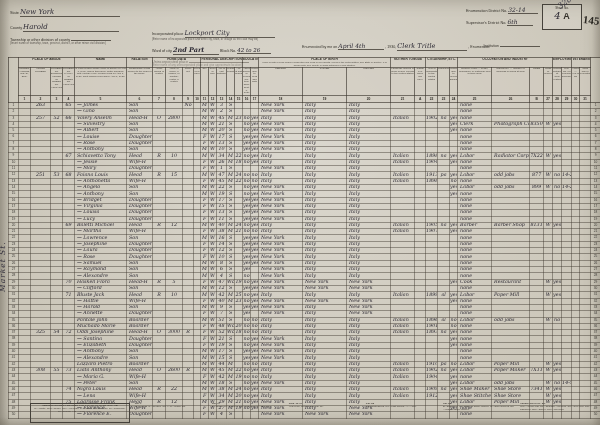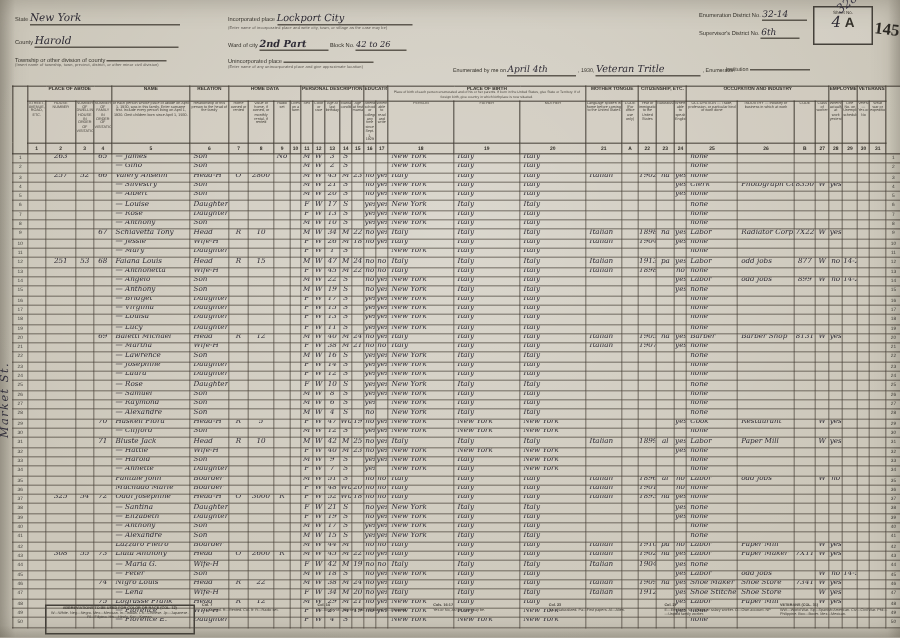--- a/index.html
+++ b/index.html
@@ -95,42 +95,42 @@
       <div class="row">
         <span>Township or other division of county</span>
         <span class="uline" style="width:40px;"></span>
         <div class="tiny">(Insert name of township, town, precinct, district, or other minor civil division)</div>
       </div>
     </div>
 
     <div class="hm p">
       <div class="row">
         <span>Incorporated place</span>
-        <span class="uline hand" style="width:90px;font-size:6.5px;">Lockport City</span>
+        <span class="uline hand" style="width:90px;font-size:6.5px;margin-top:21px;">Lockport City</span>
         <div class="tiny">(Enter name of incorporated place and write city, town, or village as the case may be)</div>
       </div>
       <div class="row">
         <span>Ward of city</span>
         <span class="uline hand" style="width:46px;font-size:6.5px;font-weight:bold;">2nd Part</span>
         <span>Block No.</span>
         <span class="uline hand" style="width:34px;font-size:5.5px;">42 to 26</span>
       </div>
       <div class="row">
         <span>Unincorporated place</span>
         <span class="uline" style="width:60px;"></span>
         <div class="tiny">(Enter name of any unincorporated place and give approximate location)</div>
       </div>
     </div>
 
 
     <div class="enumline p">
       <span>Enumerated by me on</span>
       <span class="uline hand" style="width:46px;font-size:6px;">April 4th</span>
       <span>, 1930,</span>
-      <span class="uline hand" style="width:70px;font-size:6.5px;">Veteran Tritle</span>
+      <span class="uline hand" style="width:70px;font-size:6.5px;">Clerk Tritle</span>
       <span>, Enumerator.</span>
     </div>
 
     <div class="hr p">
       <div class="row">
         <span>Enumeration District No.</span>
         <span class="uline hand" style="width:30px;font-size:6px;">32-14</span>
       </div>
       <div class="row">
         <span>Supervisor's District No.</span>

